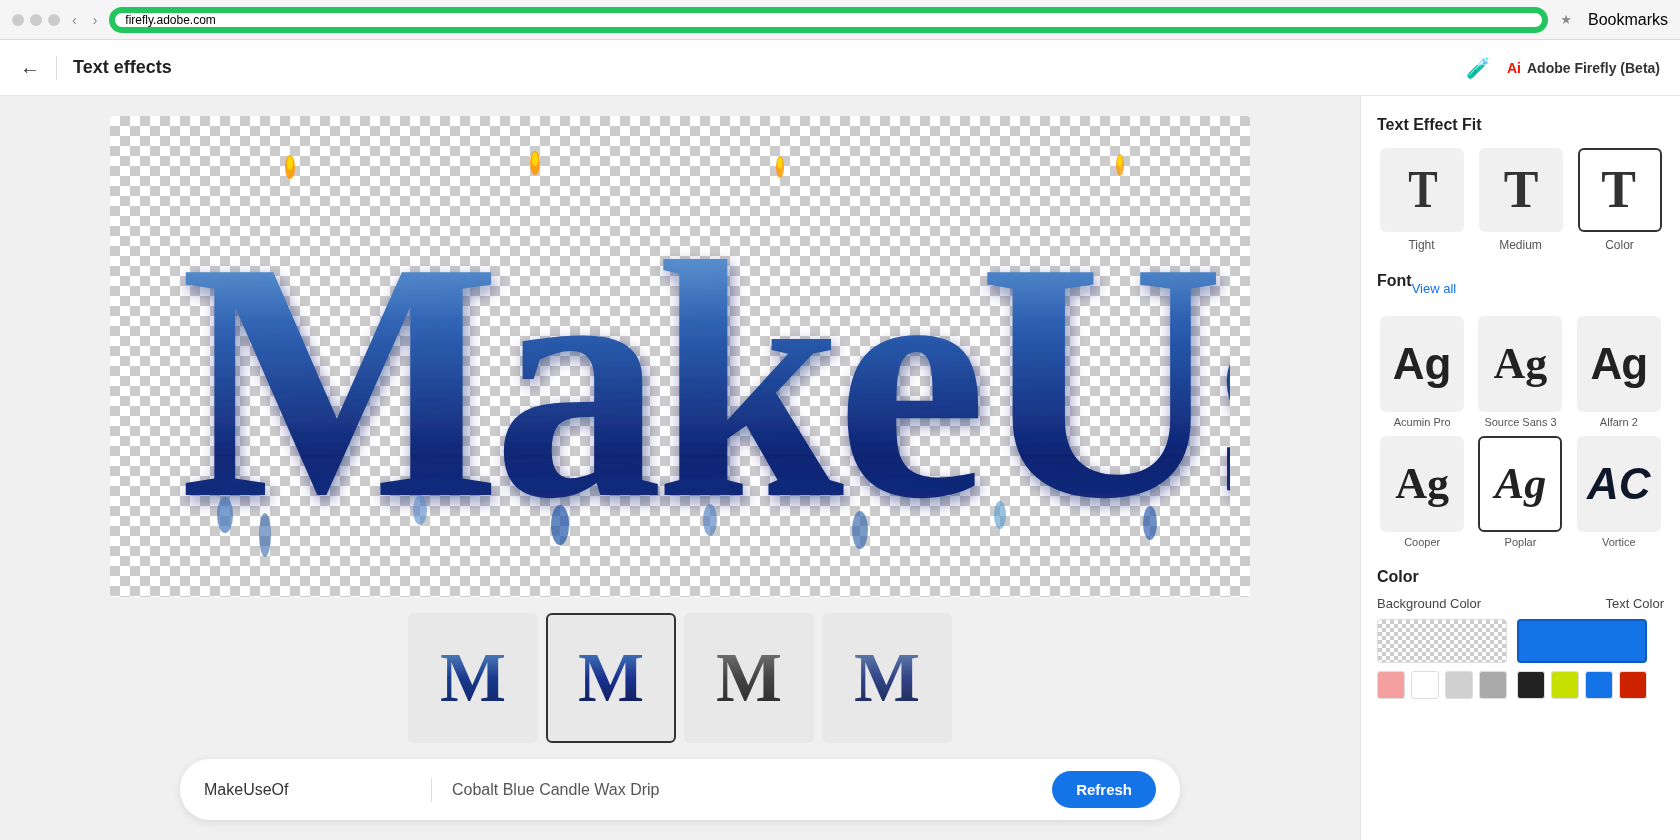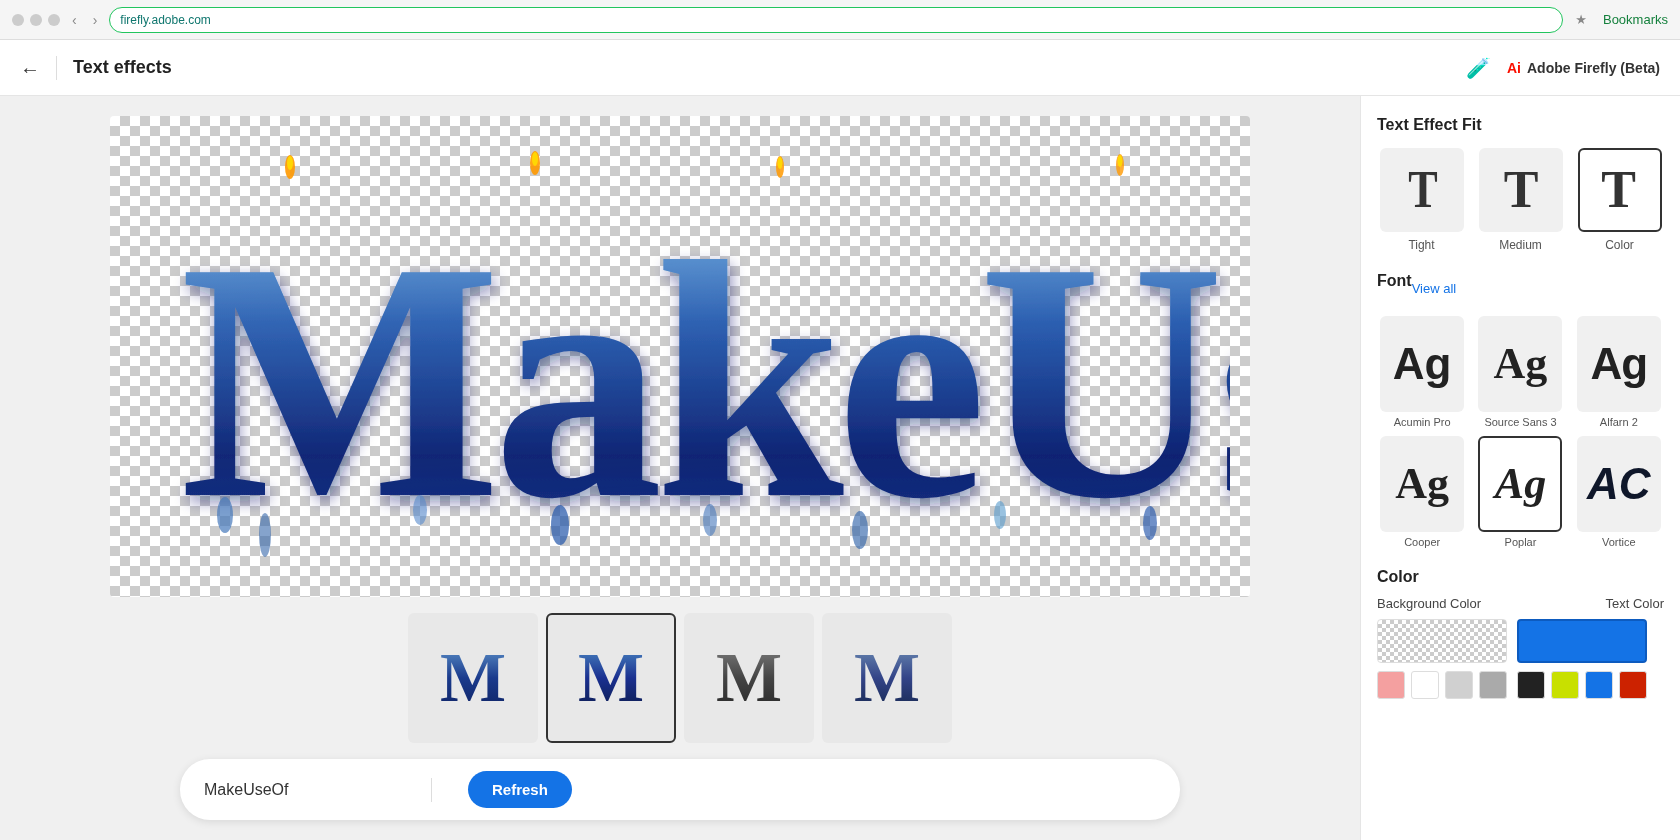--- a/index.html
+++ b/index.html
@@ -10,21 +10,21 @@
       height: 40px;
       background: #f5f5f5;
       display: flex;
       align-items: center;
       padding: 0 12px;
       border-bottom: 1px solid #ddd;
       gap: 12px;
     }
     .browser-controls { display: flex; gap: 6px; align-items: center; }
     .browser-btn { width: 12px; height: 12px; border-radius: 50%; background: #ccc; }
-    .address-bar { flex: 1; height: 26px; background: white; border-radius: 13px; border: 1px solid #22c55e; display: flex; align-items: center; padding: 0 10px; font-size: 12px; color: #0f766e; }
+    .address-bar { flex: 1; height: 26px; background: white; border-radius: 13px; border: 6px solid #22c55e; display: flex; align-items: center; padding: 0 10px; font-size: 12px; color: #000000; }
     .bookmark-star { color: #888; font-size: 13px; margin-right: 4px; }
 
     
     .app-header {
       height: 56px;
       background: white;
       display: flex;
       align-items: center;
       padding: 0 20px;
       border-bottom: 1px solid #e5e5e5;
@@ -331,21 +331,21 @@
     <div class="browser-btn"></div>
     <div class="browser-btn"></div>
     <div class="browser-btn"></div>
   </div>
   <span style="font-size:14px;color:#888;margin-right:4px;">‹</span>
   <span style="font-size:14px;color:#888;">›</span>
   <div class="address-bar">
     <span>firefly.adobe.com</span>
   </div>
   <span class="bookmark-star">★</span>
-  <span style="font-size:13px;color:#15803d;">Bookmarks</span>
+  <span style="font-size:16px;color:#000000;">Bookmarks</span>
 </div>
 
 <div class="app-header">
   <button class="back-btn">←</button>
   <div class="header-divider"></div>
   <span class="app-title">Text effects</span>
   <div class="header-spacer"></div>
   <span class="flask-icon">🧪</span>
   <div class="adobe-logo">
     <span class="adobe-logo-text">Ai</span>
@@ -412,20 +412,21 @@
         <span class="thumbnail-letter" style="background:linear-gradient(180deg,#888 0%,#444 50%,#222 100%);-webkit-background-clip:text;-webkit-text-fill-color:transparent;background-clip:text;">M</span>
       </div>
       <div class="thumbnail thumb-4">
         <span class="thumbnail-letter" style="background:linear-gradient(180deg,#7799bb 0%,#334488 50%,#112244 100%);-webkit-background-clip:text;-webkit-text-fill-color:transparent;background-clip:text;">M</span>
       </div>
     </div>
 
     <div class="input-bar">
       <input class="text-input-field" value="MakeUseOf" type="text" style="">
       <div class="input-divider"></div>
+      <input class="prompt-input" value="Cobalt Blue Candle Wax Drip" type="text" style="">
       <button class="refresh-btn">Refresh</button>
     </div>
   </div>
 
   <div class="right-panel">
 
     <div class="panel-section-title">Text Effect Fit</div>
     <div class="fit-options">
       <div class="fit-option">
         <div class="fit-box">

